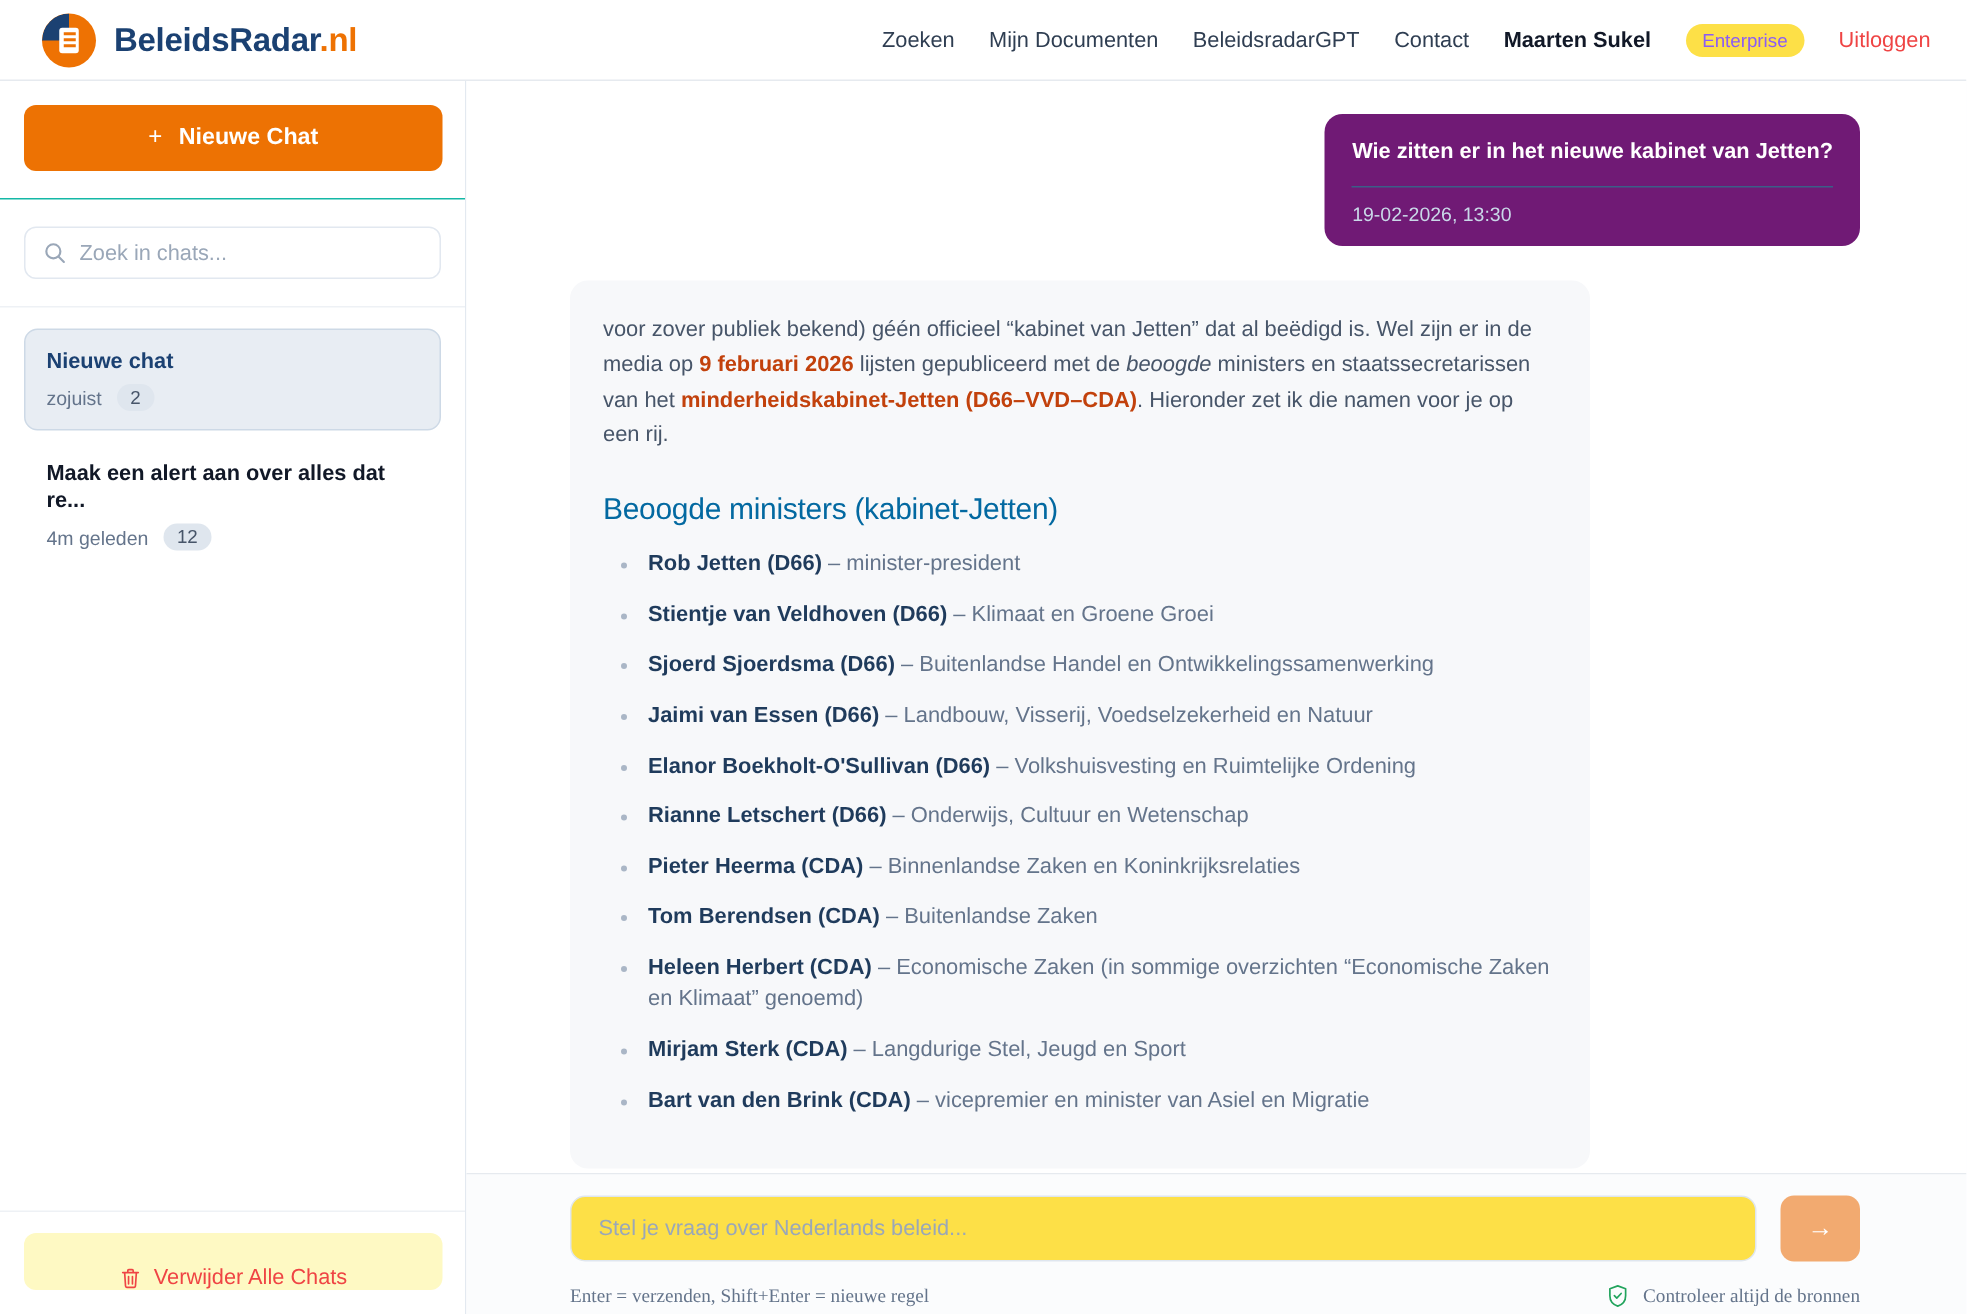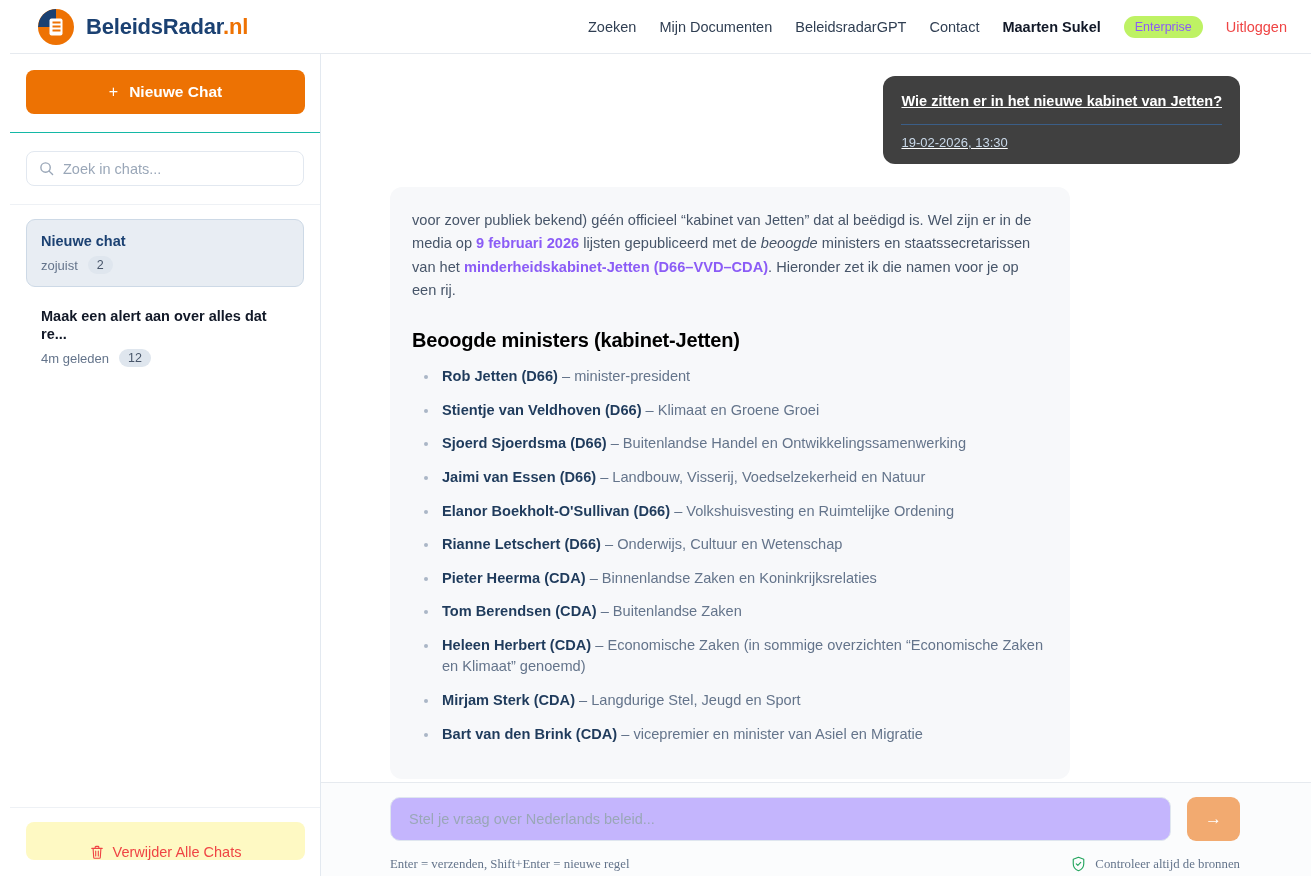--- a/index.html
+++ b/index.html
@@ -2,21 +2,21 @@
 <html><head>
 <meta charset="utf-8">
 <style>
   * { box-sizing: border-box; margin: 0; padding: 0; }
   html, body {
     width: 1311px; height: 876px;
     font-family: "Liberation Sans", sans-serif;
     background: #ffffff;
     overflow: hidden;
   }
-  .app { width: 1311px; height: 876px; display: flex; flex-direction: column; padding-left: 10px; }
+  .app { width: 1311px; height: 876px; display: flex; flex-direction: column; }
 
   
   .header {
     height: 54px; min-height: 54px;
     background: #ffffff;
     border-bottom: 1px solid #e6eaef;
     display: flex; align-items: center;
     padding: 0 24px 0 28px;
   }
   .brand { display: flex; align-items: center; gap: 12px; }
@@ -41,21 +41,21 @@
   .brand-text { font-size: 22px; font-weight: 700; letter-spacing: -0.2px; }
   .brand-text .b1 { color: #1b4172; }
   .brand-text .b2 { color: #ee7203; }
 
   .nav { margin-left: auto; display: flex; align-items: center; gap: 23px; }
   .nav a {
     font-size: 14.5px; color: #2f3e52; text-decoration: none; white-space: nowrap;
   }
   .nav .user { font-size: 14.5px; color: #111827; font-weight: 700; white-space: nowrap; }
   .badge-ent {
-    font-size: 12.5px; color: #8b5cf6; background: #bef264;
+    font-size: 12.5px; color: #8b5cf6; background: #fde047;
     padding: 4px 11px; border-radius: 999px; white-space: nowrap;
   }
   .nav .logout { color: #ef4444; }
 
   
   .body { flex: 1; display: flex; min-height: 0; }
 
   
   .sidebar {
     width: 311px; min-width: 311px;
@@ -123,63 +123,62 @@
 
   .chat-scroll {
     flex: 1; min-height: 0; overflow: hidden;
     background: #ffffff;
     border-bottom: 1px solid #e6eaef;
     padding: 22px 71px 0 69px;
   }
 
   .msg-user-row { display: flex; justify-content: flex-end; }
   .bubble-user {
-    background: #404040; color: #ffffff;
+    background: #701a75; color: #ffffff;
     border-radius: 12px; padding: 16px 18px 14px 18px;
     max-width: 430px;
-    text-decoration: underline;
   }
   .bubble-user .txt { font-size: 14.5px; font-weight: 700; line-height: 1.35; }
   .bubble-user .sep { height: 1px; background: #3b5e87; margin: 12px 0 10px 0; }
   .bubble-user .time { font-size: 13px; color: #c9d8e8; }
 
   .bubble-assistant {
     margin-top: 23px;
     background: #f7f8fa;
     border-radius: 12px;
     padding: 22px 26px 22px 22px;
     max-width: 680px;
   }
   .a-para {
     font-size: 14.6px; line-height: 1.62; color: #475569;
   }
-  .a-para b { color: #8b5cf6; font-weight: 700; }
+  .a-para b { color: #c2410c; font-weight: 700; }
   .a-para i { font-style: italic; }
   .a-heading {
-    font-size: 20px; font-weight: 700; color: #000000;
+    font-size: 20px; font-weight: 400; color: #0369a1;
     margin: 26px 0 14px 0; letter-spacing: -0.2px;
   }
   .a-list { list-style: none; }
   .a-list li {
     position: relative; padding-left: 30px; margin-bottom: 12px;
     font-size: 14.6px; line-height: 1.48; color: #64748b;
   }
   .a-list li:before {
     content: ""; position: absolute; left: 12px; top: 9px;
     width: 4px; height: 4px; border-radius: 50%; background: #aab6c6;
   }
   .a-list li b { color: #1f3b5c; font-weight: 700; }
 
   
   .composer { padding: 14px 71px 0 69px; background: #fbfcfd; height: 93px; }
   .composer-row { display: flex; align-items: center; gap: 16px; }
   .composer-input {
     flex: 1; height: 44px;
     border: 1px solid #dfe6ef; border-radius: 10px;
-    background: #c4b5fd; padding: 0 18px;
+    background: #fde047; padding: 0 18px;
     font-size: 14.5px; font-family: inherit; color: #334155;
     outline: none;
   }
   .composer-input::placeholder { color: #9aa7b8; }
   .send-btn {
     width: 53px; height: 44px; border: none; border-radius: 9px;
     background: #f2aa70; color: #ffffff; cursor: pointer;
     display: flex; align-items: center; justify-content: center;
     font-size: 17px;
   }

